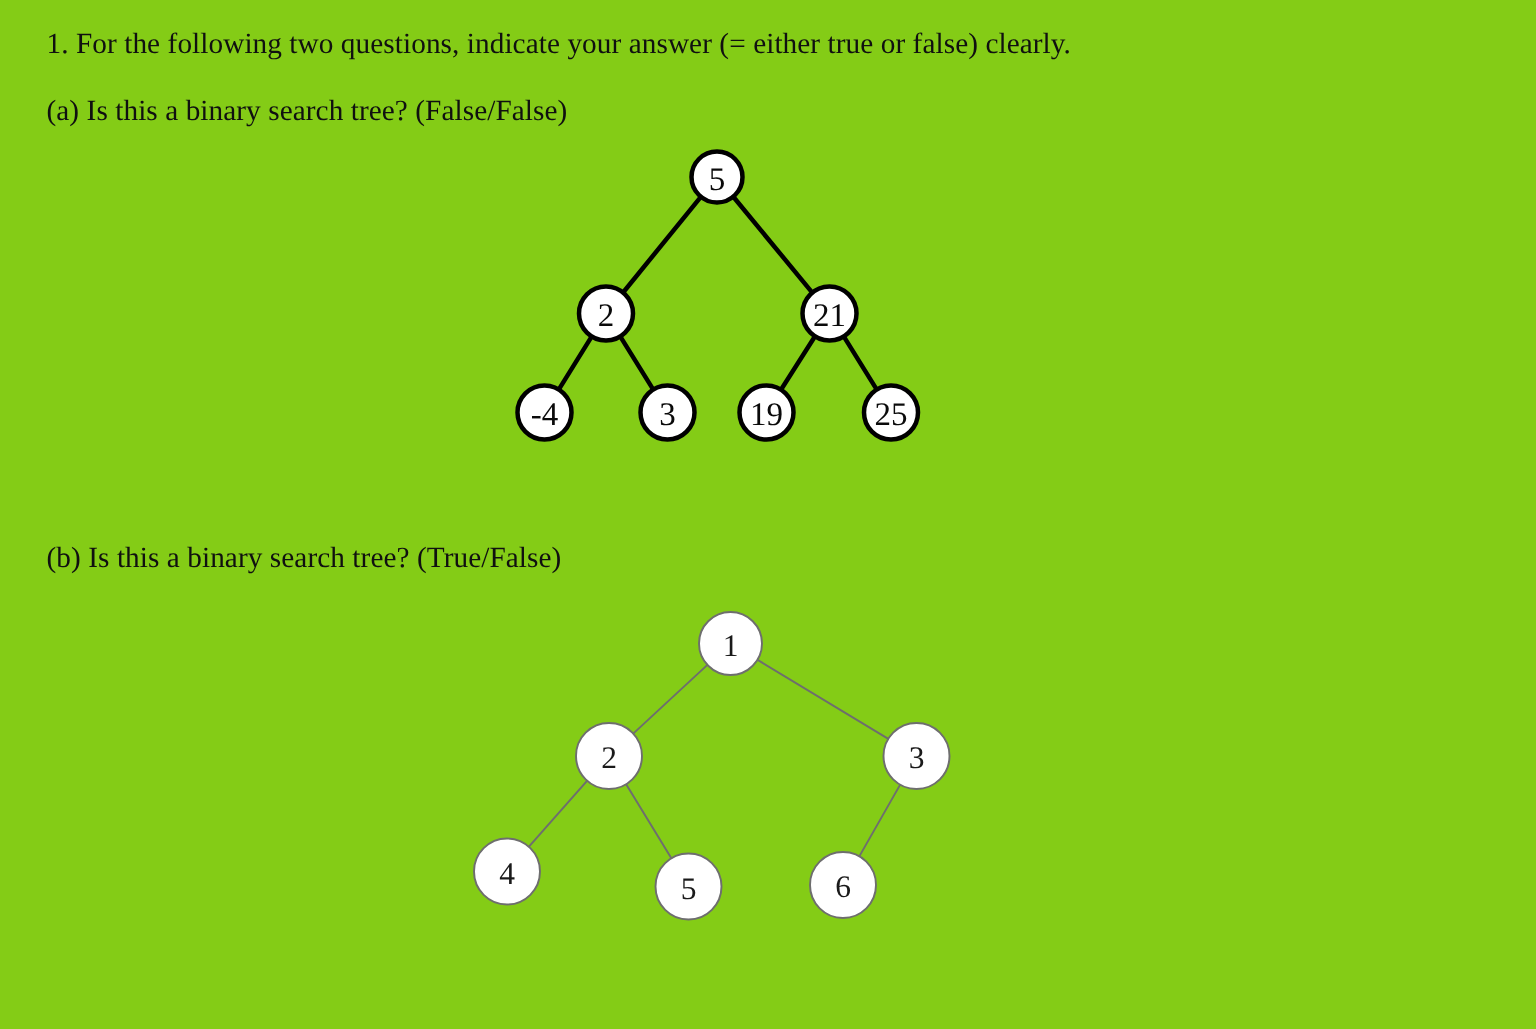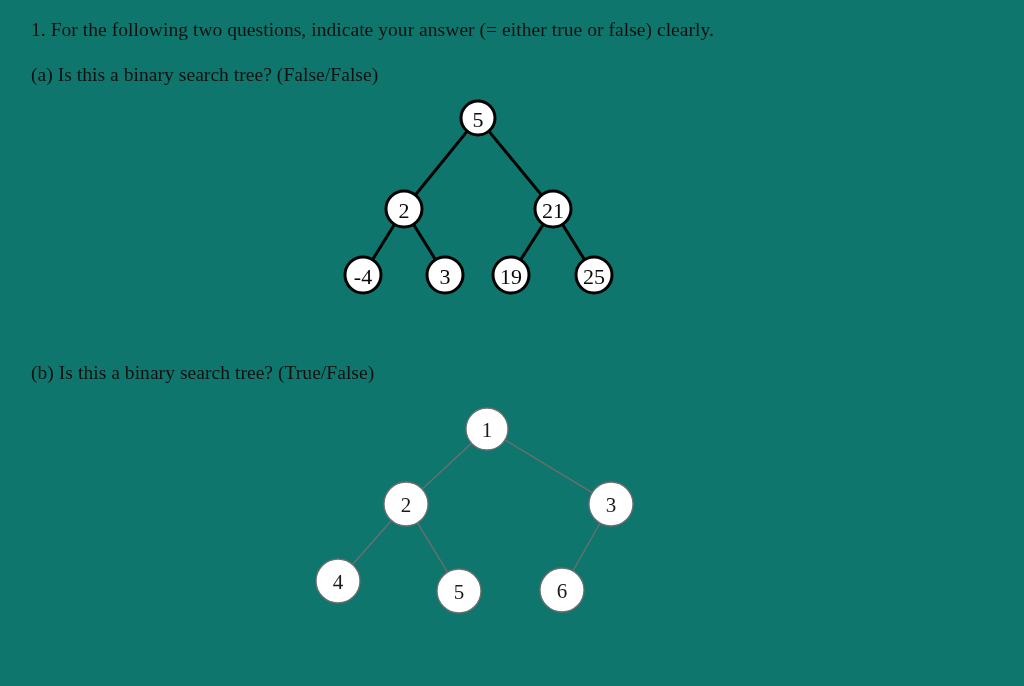--- a/index.html
+++ b/index.html
@@ -13,21 +13,21 @@
     height: 686px;
     position: relative;
     overflow: hidden;
     font-family: "Liberation Serif", "DejaVu Serif", serif;
     color: #0a0a0a;
     -webkit-font-smoothing: antialiased;
   }
   .page {
     position: absolute;
     inset: 0;
-    background: #0f766e;
+    background: #84cc16;
   }
 
   
   .qtext {
     position: absolute;
     font-family: "Liberation Serif", "DejaVu Serif", serif;
     font-size: 19.5px;
     line-height: 26px;
     color: #101010;
     white-space: nowrap;

